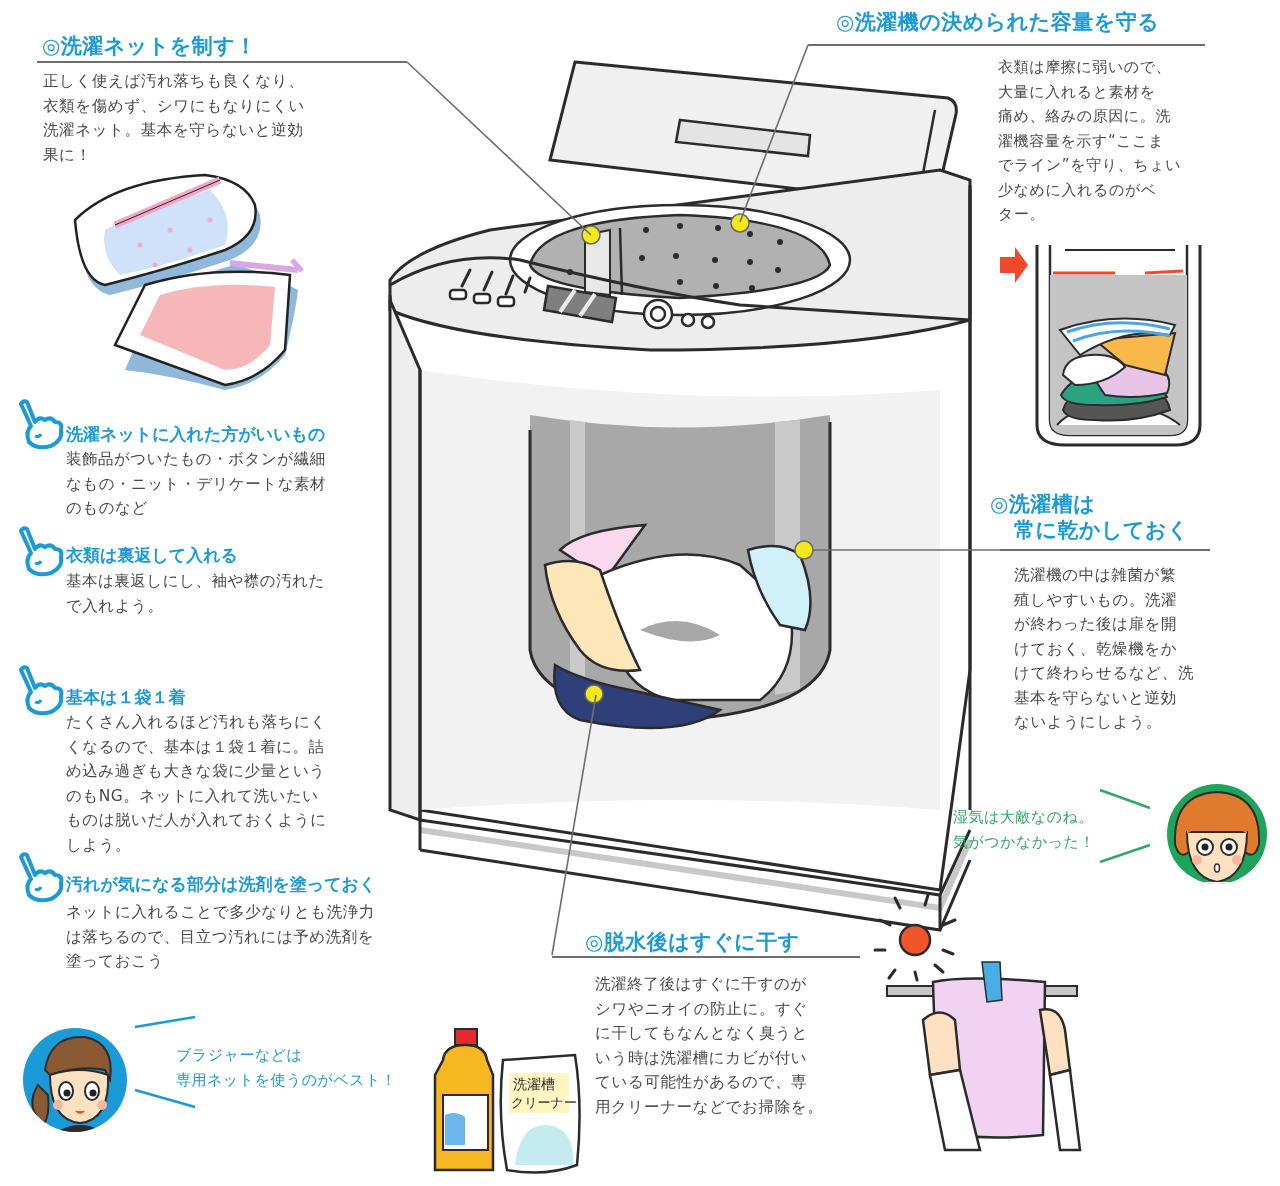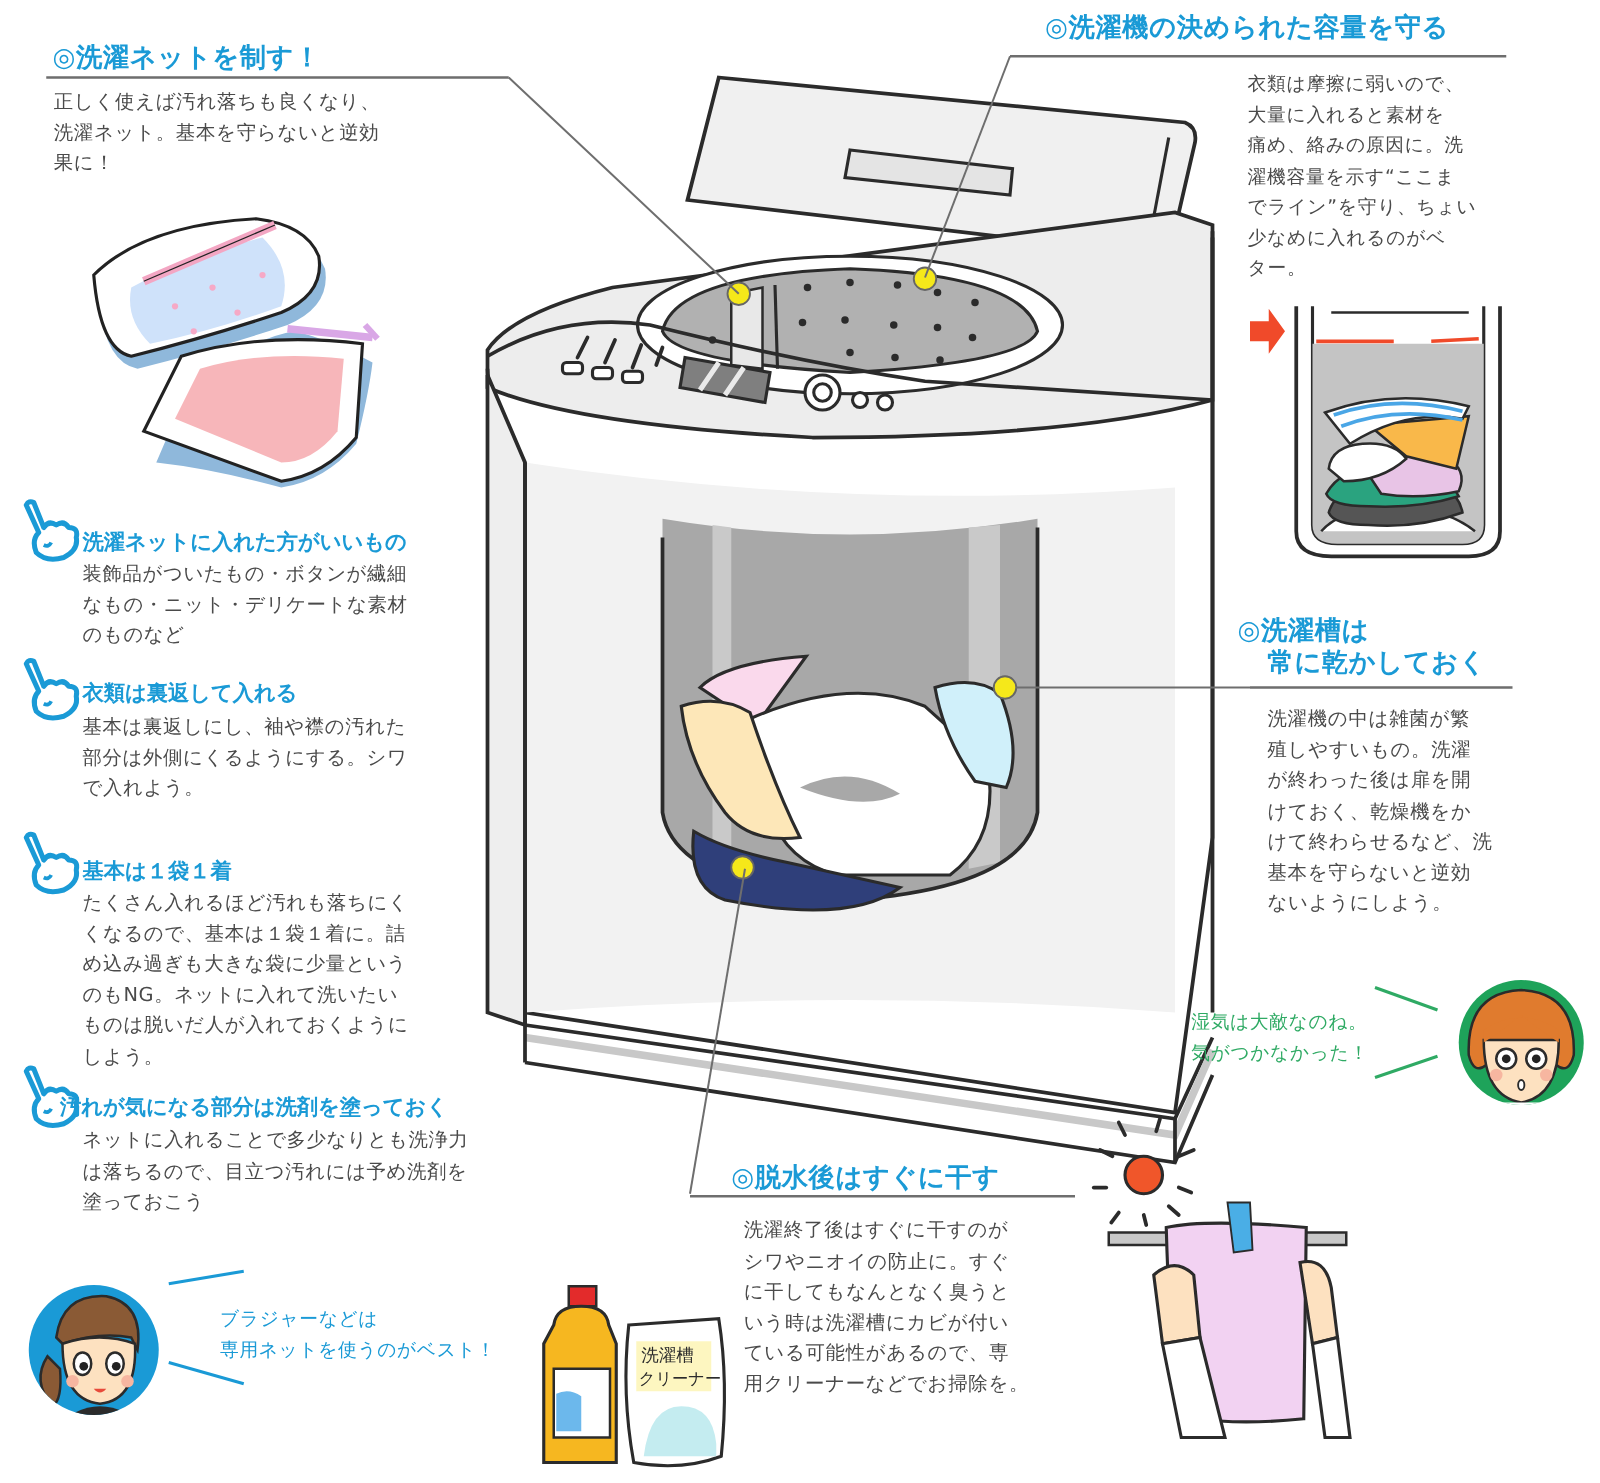--- a/index.html
+++ b/index.html
@@ -16,20 +16,21 @@
   .blue-text { color: #1a9ad6; font-size: 15px; line-height: 25px; letter-spacing: 0.5px; margin-left: 24px; }
   svg { position: absolute; overflow: visible; }
 </style>
 </head>
 <body>
 
 <div class="abs h-title" style="left:42px;top:33px;">◎洗濯ネットを制す！</div>
 <div class="rule" style="left:37px;top:61px;width:370px;"></div>
 <div class="abs body-text" style="left:43px;top:69px;">
   <div>正しく使えば汚れ落ちも良くなり、</div>
+  <div>衣類を傷めず、シワにもなりにくい</div>
   <div>洗濯ネット。基本を守らないと逆効</div>
   <div>果に！</div>
 </div>
 
 <svg style="left:60px;top:175px;" width="290" height="220">
   <path d="M20 70 Q60 20 150 10 Q190 15 200 40 Q205 70 170 85 Q110 105 50 120 Q25 115 20 70Z" fill="#8fb8db"></path>
   <path d="M15 45 Q55 5 145 0 Q185 5 195 30 Q200 60 165 75 Q105 95 45 110 Q20 105 15 45Z" fill="#fff" stroke="#222" stroke-width="2.5"></path>
   <path d="M45 55 Q90 30 150 15 Q175 40 165 70 Q110 90 60 100 Q40 80 45 55Z" fill="#cfe2fa"></path>
   <path d="M55 50 L160 5" stroke="#f3a6c3" stroke-width="7"></path>
   <path d="M55 50 L160 5" stroke="#222" stroke-width="1" fill="none"></path>
@@ -61,21 +62,20 @@
   </div>
 
   <div class="abs" style="left:0;top:127px;">
     <svg style="left:3px;top:2px;" width="56" height="52">
       <path d="M10 4 L20 26 Q14 32 18 42 Q26 50 40 46 Q52 40 50 30 Q52 22 44 22 Q40 16 34 20 Q28 16 24 22 L16 2 Q12 0 10 4Z" fill="#fff" stroke="#1a9ad6" stroke-width="4" stroke-linejoin="round"></path>
       <path d="M24 36 Q28 38 30 34" stroke="#1a9ad6" stroke-width="3" fill="none"></path>
     </svg>
     <div class="abs sub-title" style="left:58px;top:19px;">衣類は裏返して入れる</div>
     <div class="abs sub-text" style="left:58px;top:44px;">
       <div>基本は裏返しにし、袖や襟の汚れた</div>
-      <div>部分は外側にくるようにする。シワ</div>
       <div>で入れよう。</div>
     </div>
   </div>
 
   <div class="abs" style="left:0;top:268px;">
     <svg style="left:3px;top:0px;" width="56" height="52">
       <path d="M10 4 L20 26 Q14 32 18 42 Q26 50 40 46 Q52 40 50 30 Q52 22 44 22 Q40 16 34 20 Q28 16 24 22 L16 2 Q12 0 10 4Z" fill="#fff" stroke="#1a9ad6" stroke-width="4" stroke-linejoin="round"></path>
       <path d="M24 36 Q28 38 30 34" stroke="#1a9ad6" stroke-width="3" fill="none"></path>
     </svg>
     <div class="abs sub-title" style="left:58px;top:20px;">基本は１袋１着</div>
@@ -87,21 +87,21 @@
       <div>ものは脱いだ人が入れておくように</div>
       <div>しよう。</div>
     </div>
   </div>
 
   <div class="abs" style="left:0;top:455px;">
     <svg style="left:3px;top:0px;" width="56" height="52">
       <path d="M10 4 L20 26 Q14 32 18 42 Q26 50 40 46 Q52 40 50 30 Q52 22 44 22 Q40 16 34 20 Q28 16 24 22 L16 2 Q12 0 10 4Z" fill="#fff" stroke="#1a9ad6" stroke-width="4" stroke-linejoin="round"></path>
       <path d="M24 36 Q28 38 30 34" stroke="#1a9ad6" stroke-width="3" fill="none"></path>
     </svg>
-    <div class="abs sub-title" style="left:40px;top:22px;">汚れが気になる部分は洗剤を塗っておく</div>
+    <div class="abs sub-title" style="left:58px;top:22px;font-family:Liberation Mono, monospace;">汚れが気になる部分は洗剤を塗っておく</div>
     <div class="abs sub-text" style="left:58px;top:47px;">
       <div>ネットに入れることで多少なりとも洗浄力</div>
       <div>は落ちるので、目立つ汚れには予め洗剤を</div>
       <div>塗っておこう</div>
     </div>
   </div>
 </div>
 
 <svg style="left:380px;top:50px;" width="600" height="860">
 

